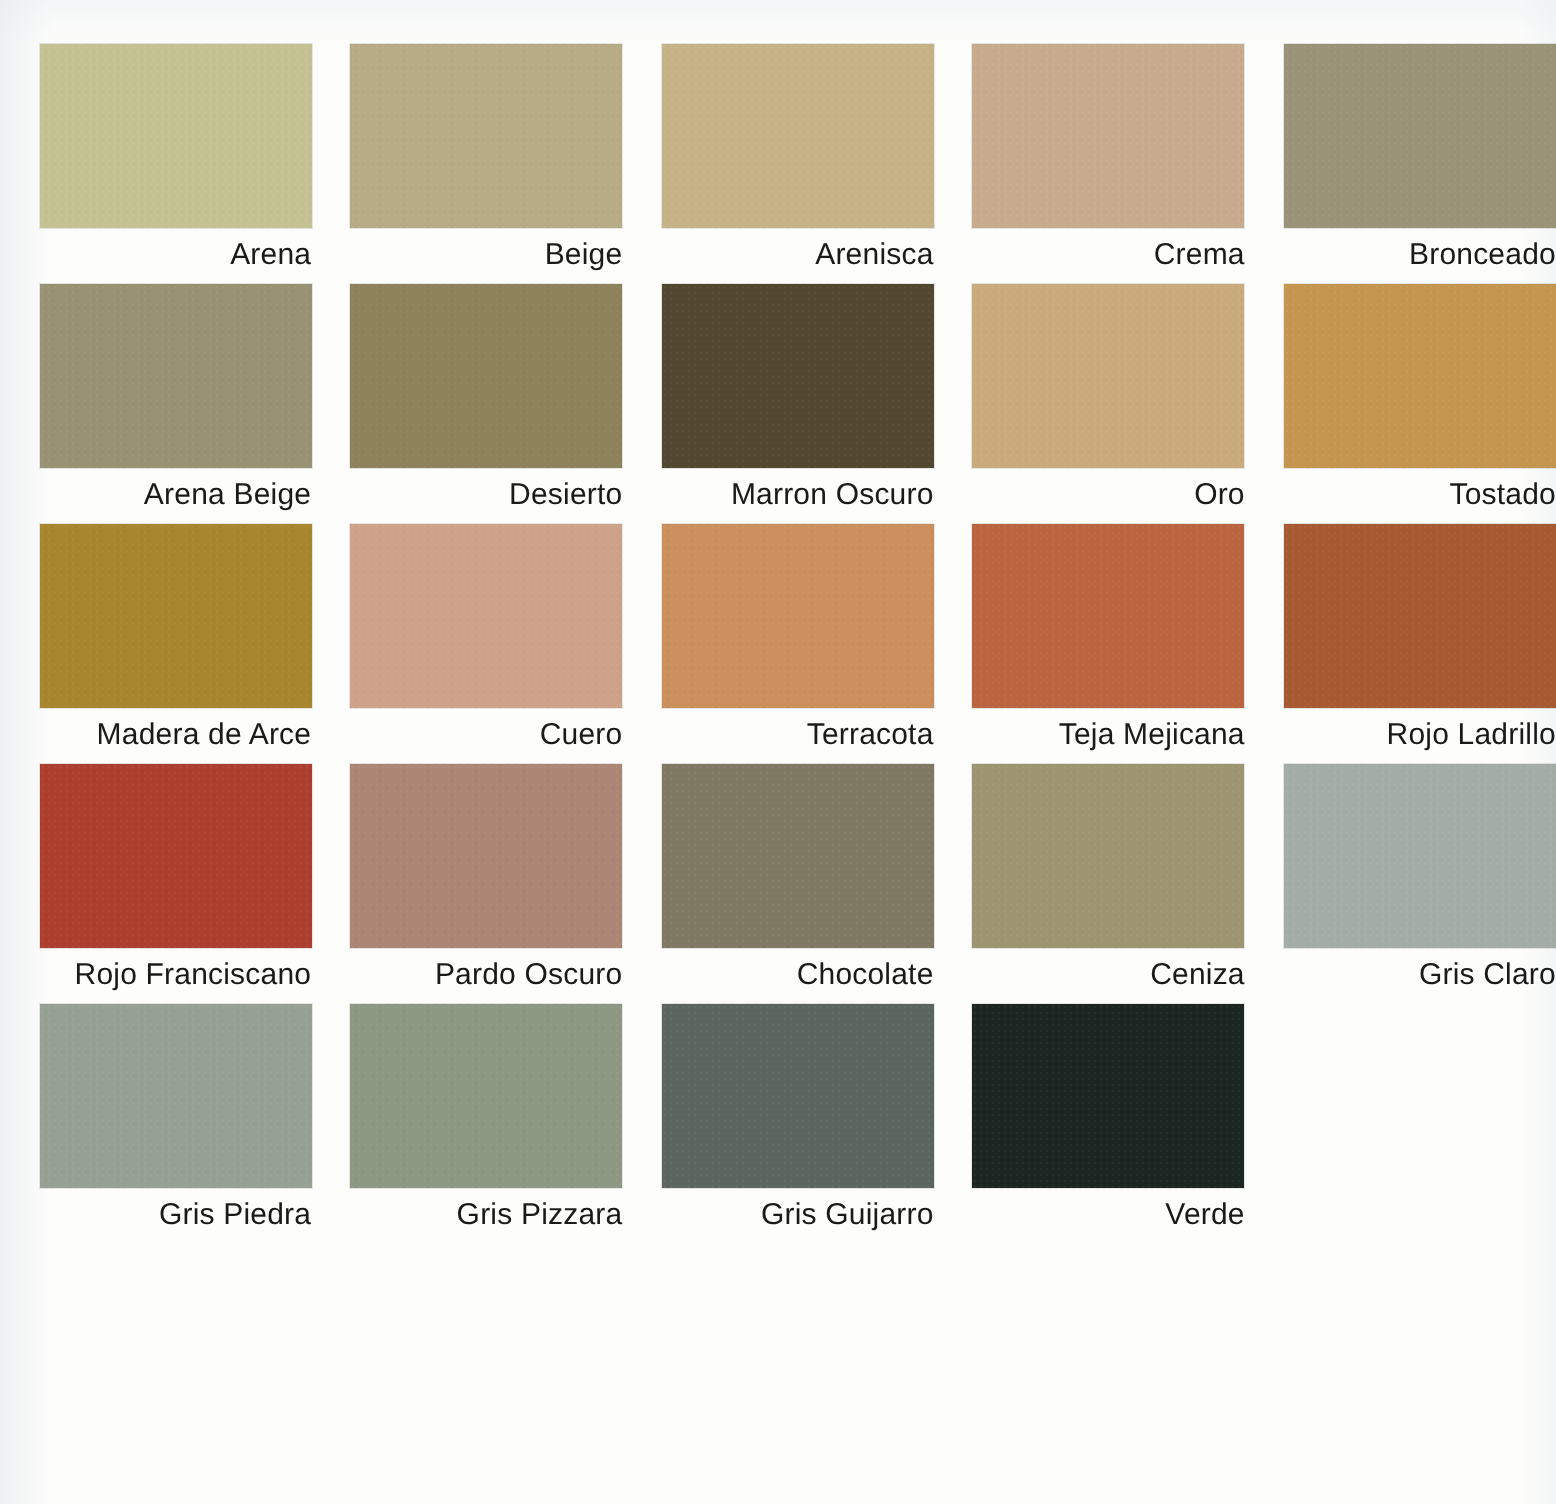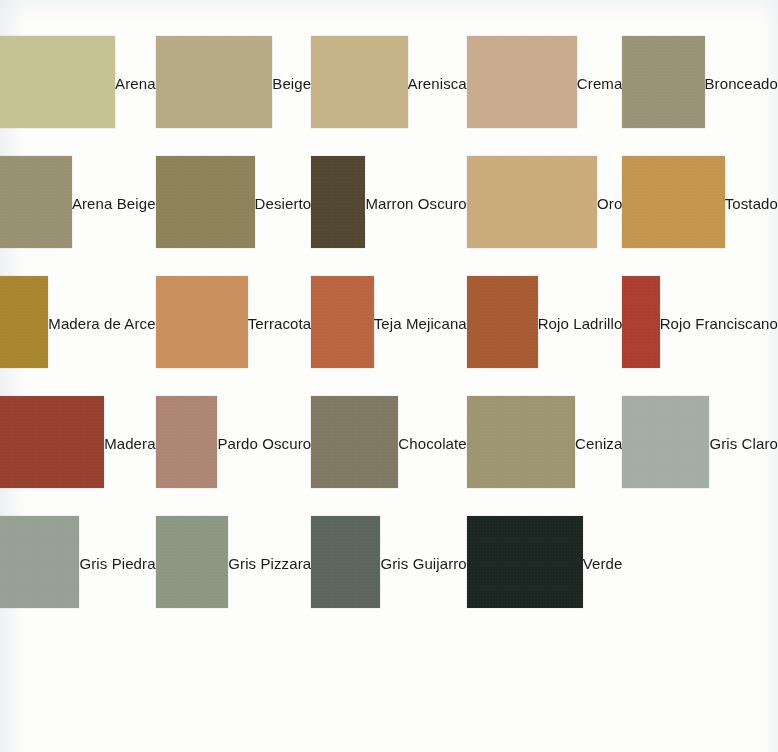--- a/index.html
+++ b/index.html
@@ -37,22 +37,22 @@
     height: 752px;
     display: grid;
     grid-template-columns: repeat(5, 155.6px);
     grid-template-rows: repeat(6, 120px);
     padding: 22px 0 0 0;
     box-sizing: border-box;
   }
   .swatch-cell {
     position: relative;
     display: flex;
-    flex-direction: row;
-    align-items: center;
+    flex-direction: column;
+    align-items: flex-end;
     box-sizing: border-box;
   }
   .chip {
     width: 136px;
     height: 92px;
     box-sizing: border-box;
     position: relative;
     box-shadow: 0 0 0 0.5px rgba(120,120,120,0.18);
   }
   
@@ -122,38 +122,38 @@
       </div>
       <div class="swatch-cell">
         <div class="chip" style="background: rgb(196, 149, 79);"></div>
         <div class="chip-label">Tostado</div>
       </div>
       <div class="swatch-cell">
         <div class="chip" style="background: rgb(168, 134, 47);"></div>
         <div class="chip-label">Madera de Arce</div>
       </div>
       <div class="swatch-cell">
+        <div class="chip" style="background: rgb(206, 161, 137);"></div>
+        <div class="chip-label">Cuero</div>
+      </div>
+      <div class="swatch-cell">
         <div class="chip" style="background: rgb(202, 143, 92);"></div>
         <div class="chip-label">Terracota</div>
       </div>
       <div class="swatch-cell">
         <div class="chip" style="background: rgb(187, 101, 64);"></div>
         <div class="chip-label">Teja Mejicana</div>
       </div>
       <div class="swatch-cell">
         <div class="chip" style="background: rgb(168, 90, 50);"></div>
         <div class="chip-label">Rojo Ladrillo</div>
       </div>
       <div class="swatch-cell">
         <div class="chip" style="background: rgb(172, 63, 46);"></div>
         <div class="chip-label">Rojo Franciscano</div>
-      </div>
-      <div class="swatch-cell">
-        <div class="chip" style="background: rgb(151, 64, 47);"></div>
-        <div class="chip-label">Madera</div>
       </div>
       <div class="swatch-cell">
         <div class="chip" style="background: rgb(172, 133, 116);"></div>
         <div class="chip-label">Pardo Oscuro</div>
       </div>
       <div class="swatch-cell">
         <div class="chip" style="background: rgb(127, 121, 100);"></div>
         <div class="chip-label">Chocolate</div>
       </div>
       <div class="swatch-cell">

